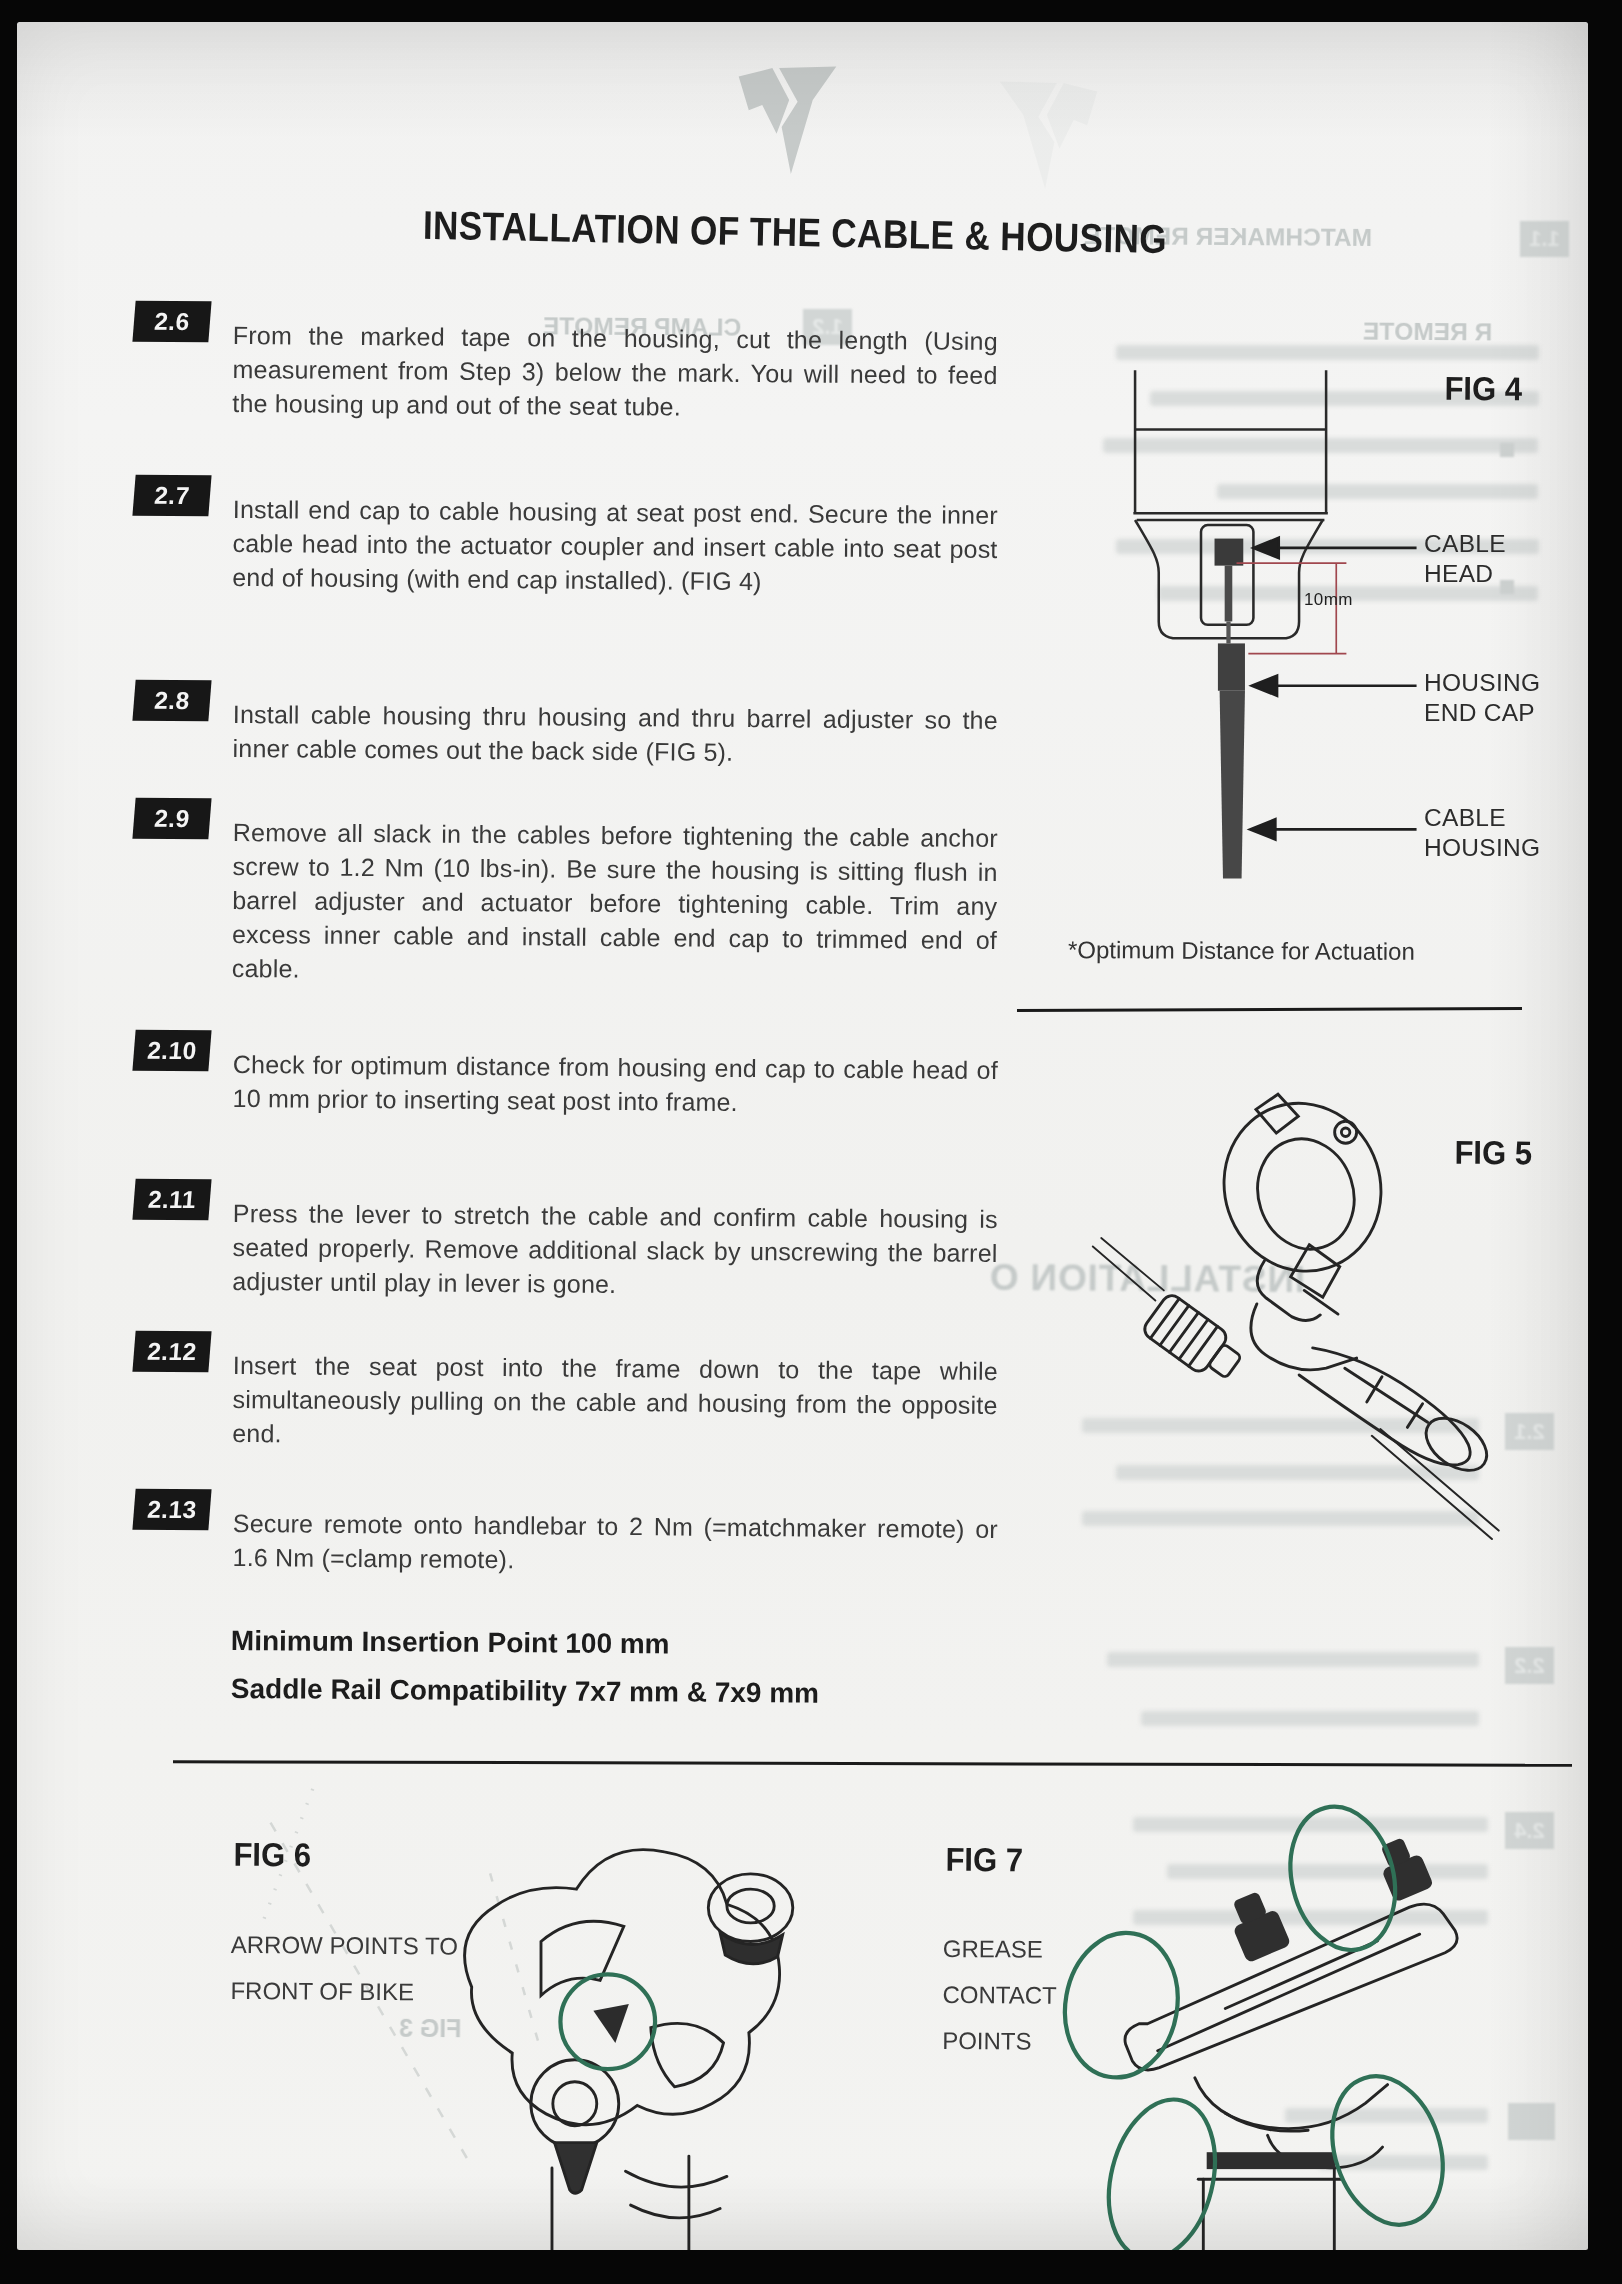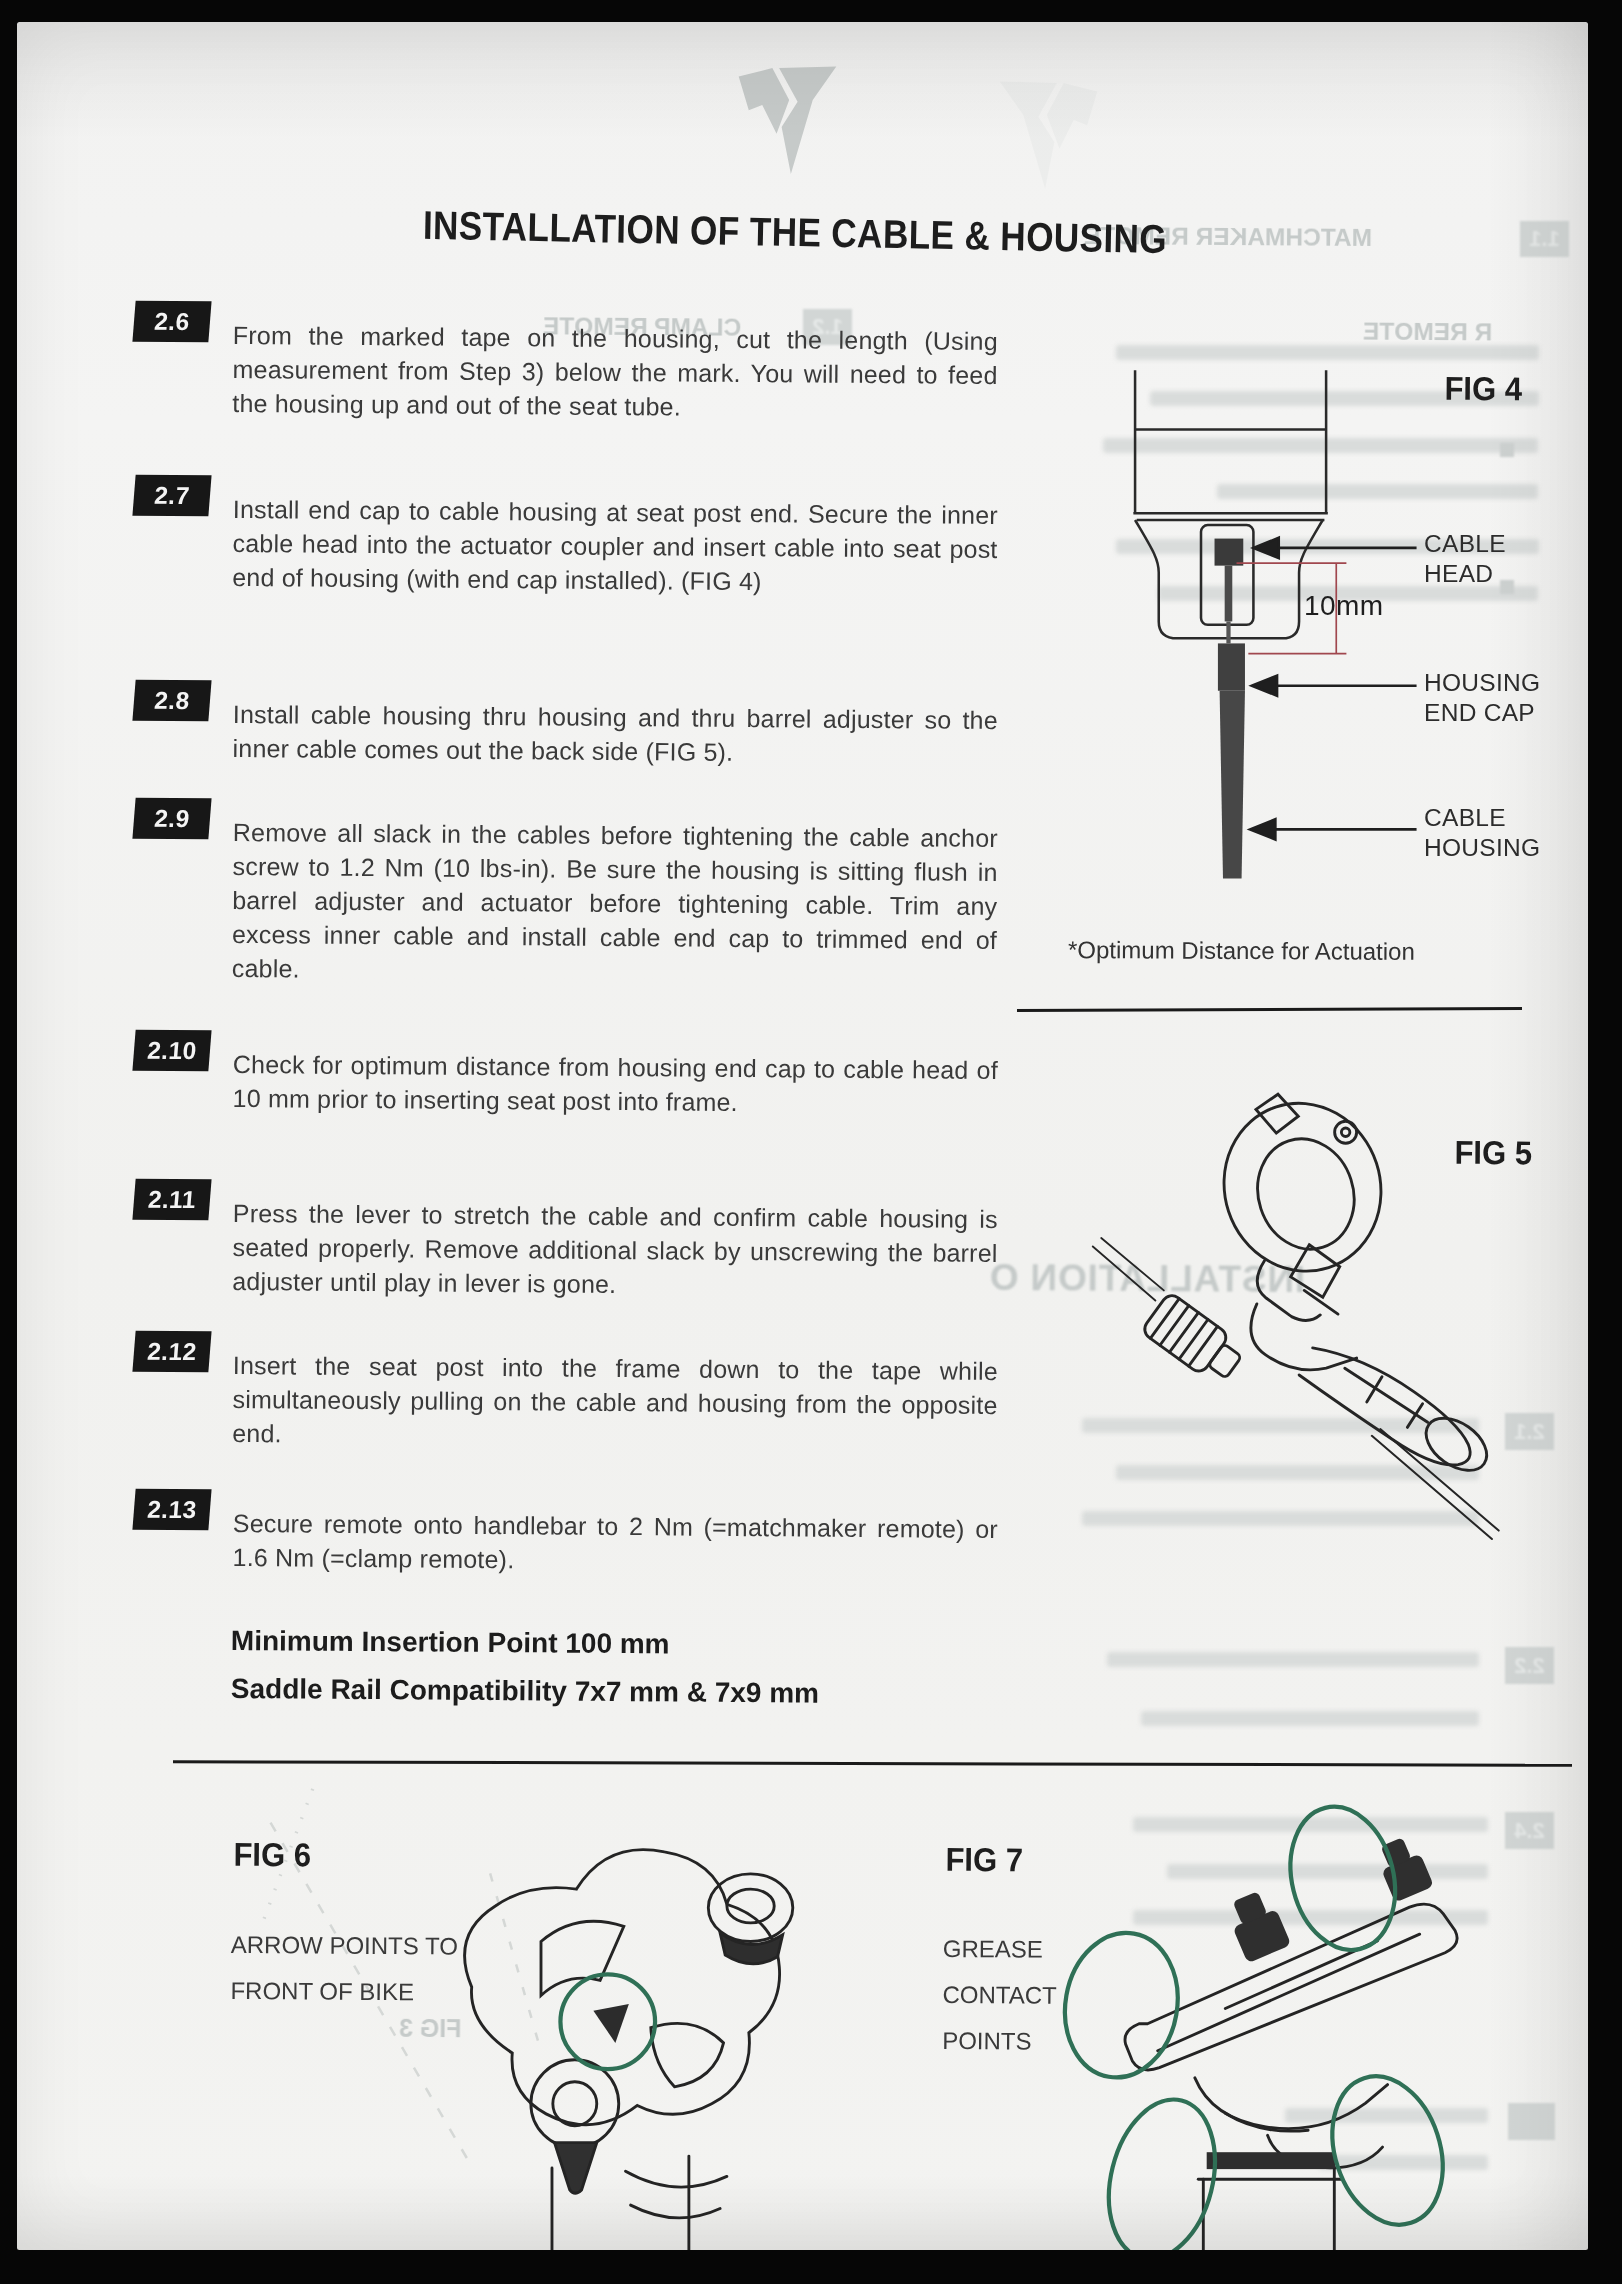--- a/index.html
+++ b/index.html
@@ -15,21 +15,21 @@
          transform:rotate(1.1deg) scaleX(.88);transform-origin:center;white-space:nowrap;}
   .badge{width:76px;height:41px;background:#171717;color:#f4f4f4;font-weight:bold;font-size:24.5px;
          display:flex;align-items:center;justify-content:center;
          transform:skewX(-4deg) rotate(.5deg);letter-spacing:0.4px;}
   .step-text{width:765px;font-size:25px;line-height:34px;color:#3a3a3a;text-align:justify;
          transform:rotate(.45deg);transform-origin:left top;letter-spacing:0.2px;}
   .note{font-size:28px;font-weight:bold;color:#1c1c1c;transform:rotate(.45deg);transform-origin:left top;}
   .figlabel{font-size:33px;font-weight:bold;color:#1e1e1e;transform:rotate(.4deg) scaleX(.94);white-space:nowrap;}
   .figcap{font-size:24px;line-height:46px;color:#3a3a3a;transform:rotate(.4deg);transform-origin:left top;}
   .annot{font-size:24.5px;line-height:30px;color:#2c2c2c;letter-spacing:0.3px;}
-  .dim{font-size:28px;color:#1e1e1e;letter-spacing:0.4px;}
+  .dim{font-size:17px;color:#1e1e1e;letter-spacing:0.4px;}
   .footnote{font-size:24px;color:#333;transform:rotate(.3deg);}
   .rule{background:#1a1a1a;}
   
   .ghost{color:#c5cac9;transform:scaleX(-1) rotate(-.4deg);filter:blur(0.7px);white-space:nowrap;}
   .ghost-bold{font-weight:bold;}
   .g-bar{position:absolute;background:#d9dcdb;border-radius:3.4px;filter:blur(2.1px);}
   .g-badge{position:absolute;background:#d2d6d5;color:#e7eae9;font-weight:bold;font-size:22px;
            display:flex;align-items:center;justify-content:center;filter:blur(0.8px);transform:scaleX(-1);}
   .g-sq{position:absolute;background:#cdd1d0;filter:blur(0.8px);}
   svg{display:block;}

